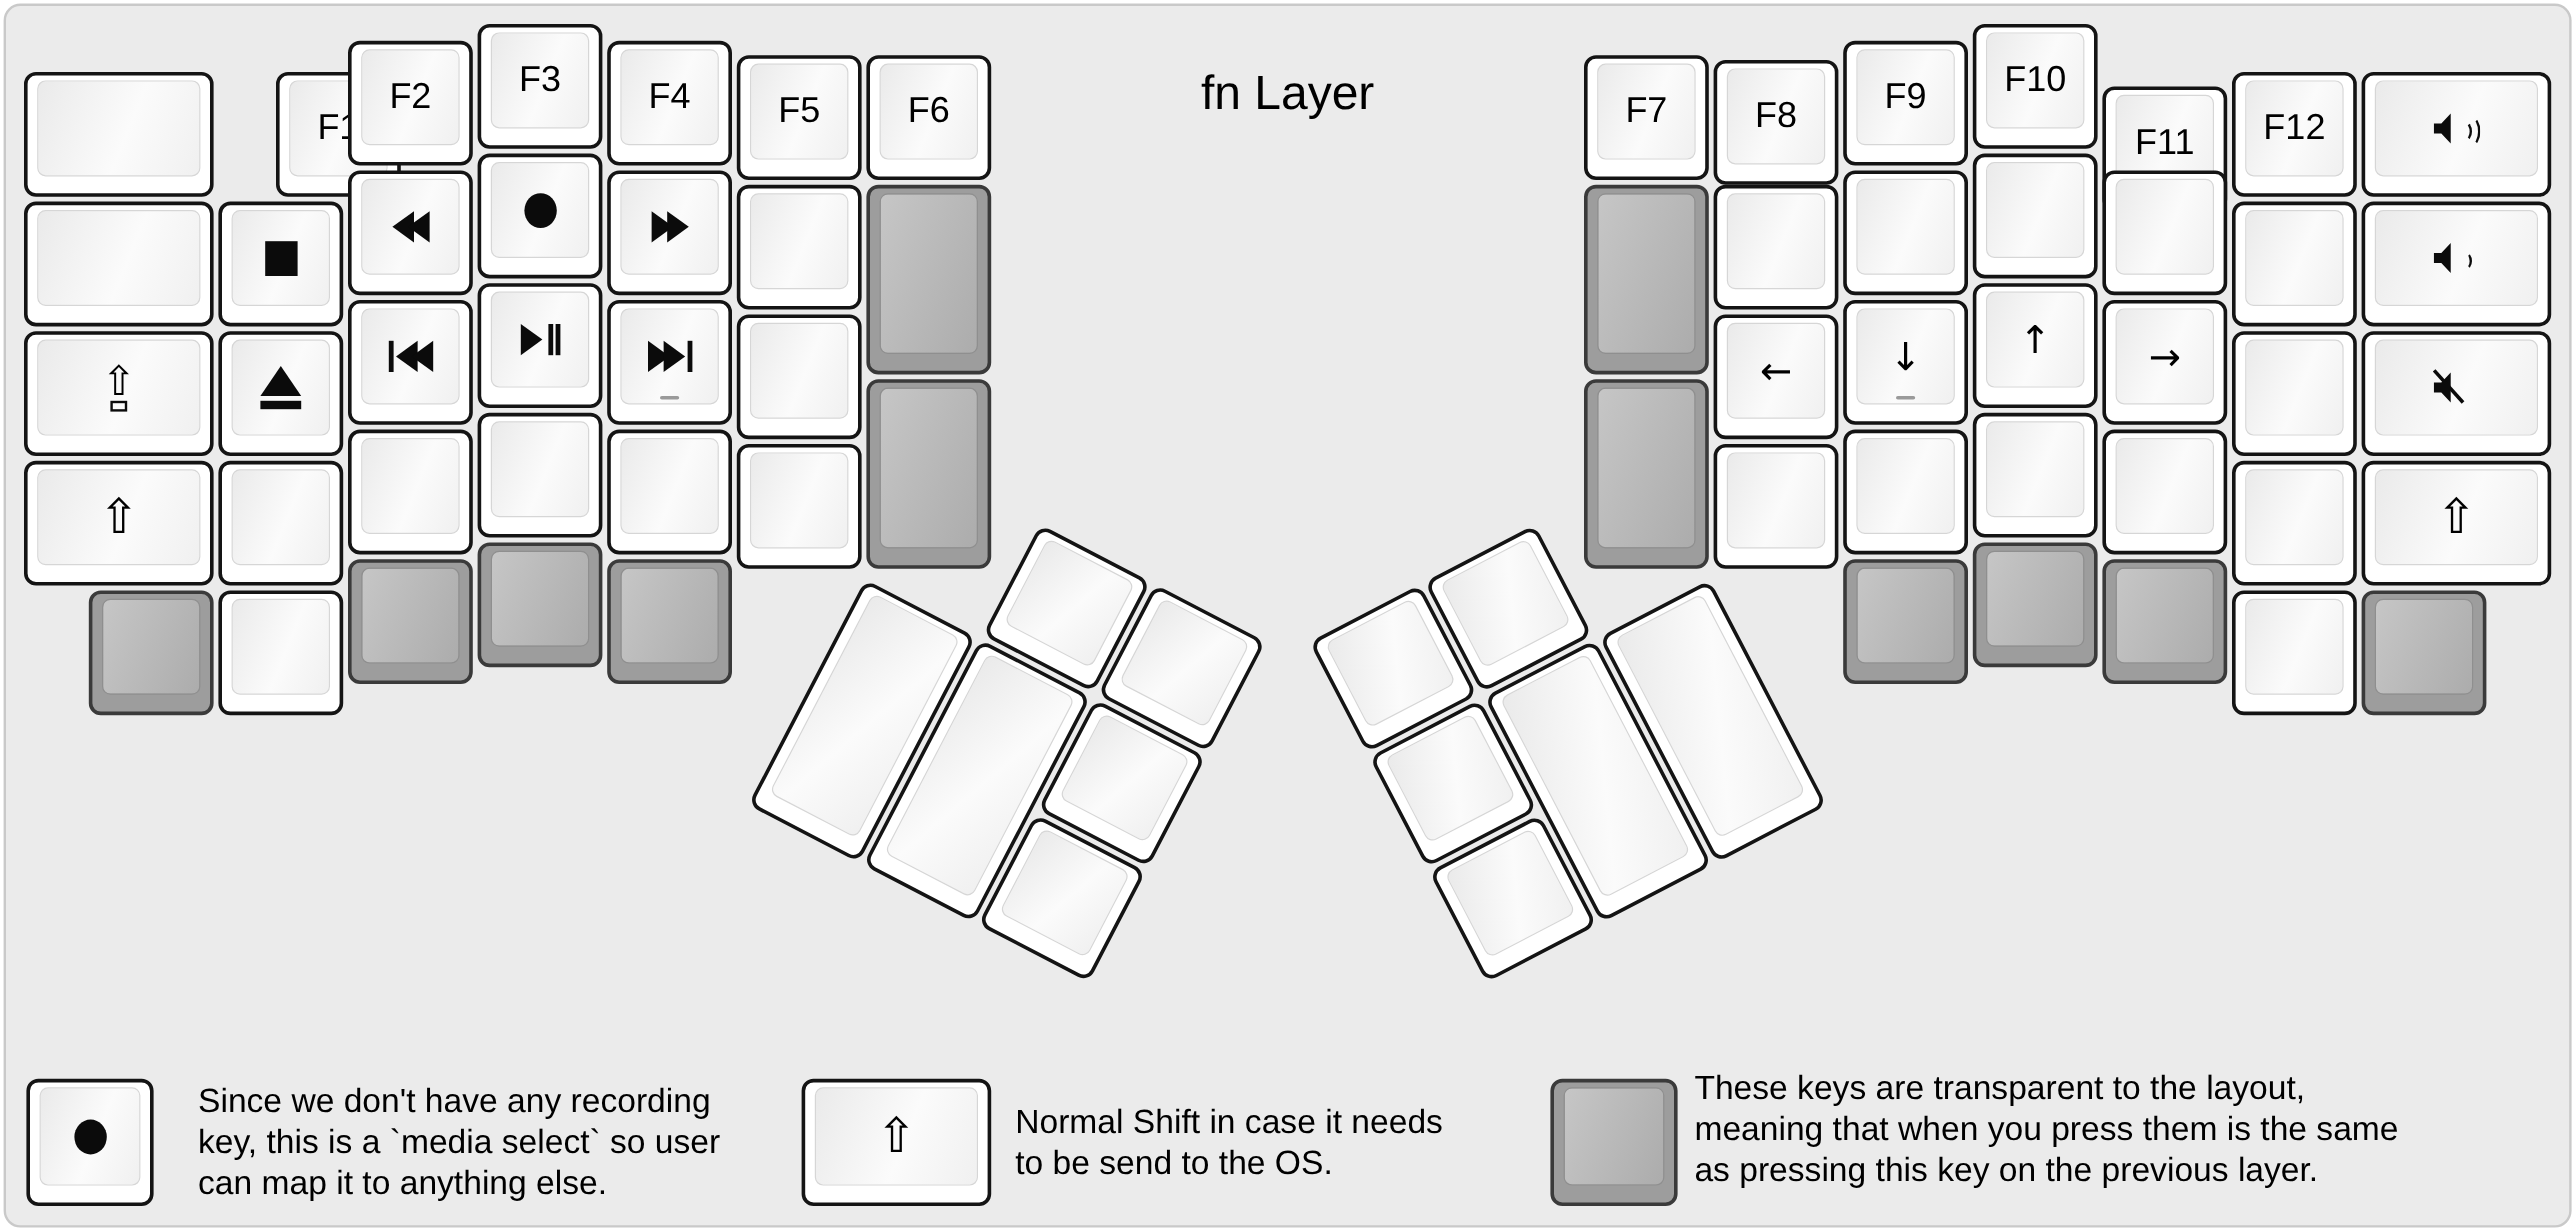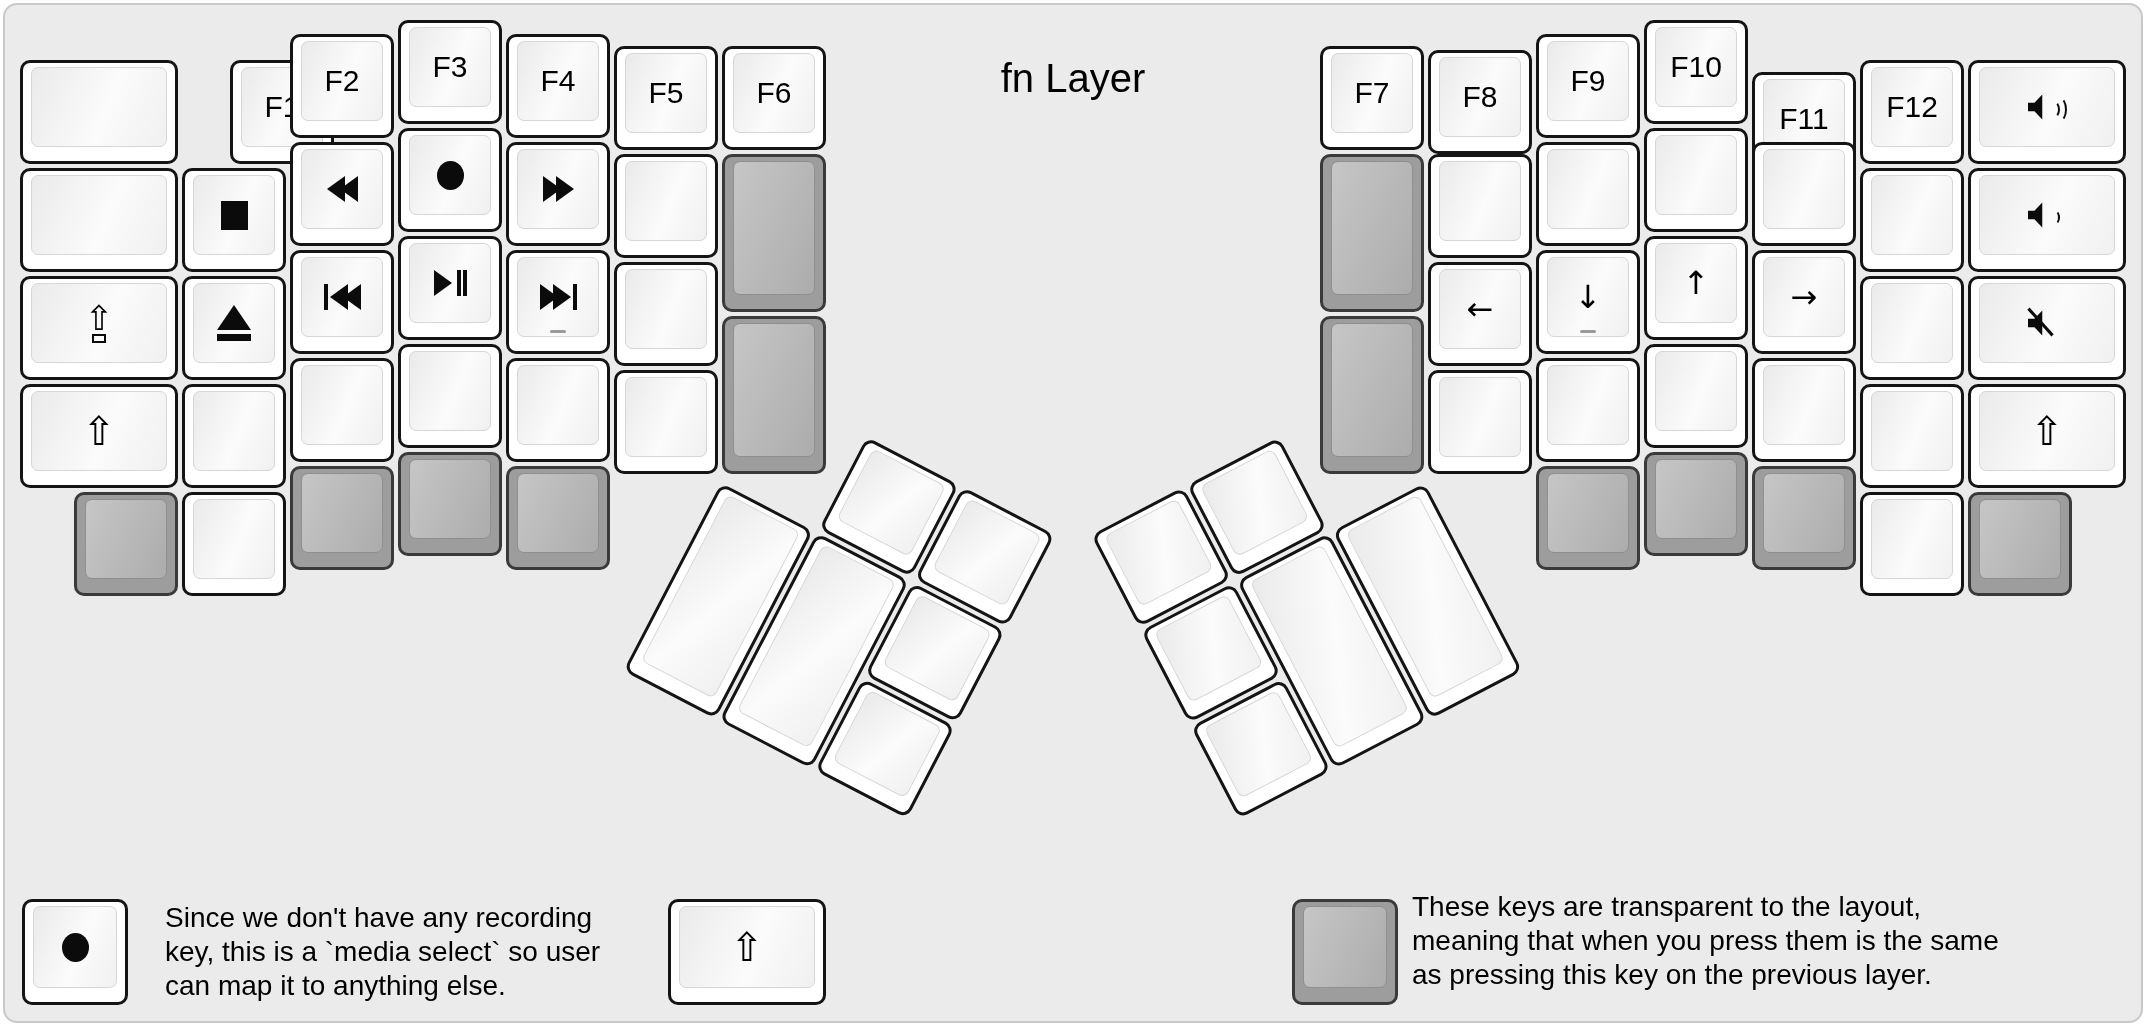--- a/index.html
+++ b/index.html
@@ -434,16 +434,18 @@
           </span>
         </div>
       </div>
       <div class="key gray" style="left: 1292px; top: 899px; width: 106px; height: 106px;">
         <div class="keytop"></div>
       </div>
     </div>
   <div class="legend-text lt1">Since we don't have any recording
 key, this is a `media select` so user
 can map it to anything else.</div>
+  <div class="legend-text lt2">Normal Shift in case it needs
+to be send to the OS.</div>
   <div class="legend-text lt3">These keys are transparent to the layout,
 meaning that when you press them is the same
 as pressing this key on the previous layer.</div>
 </div>
 
 </body></html>

